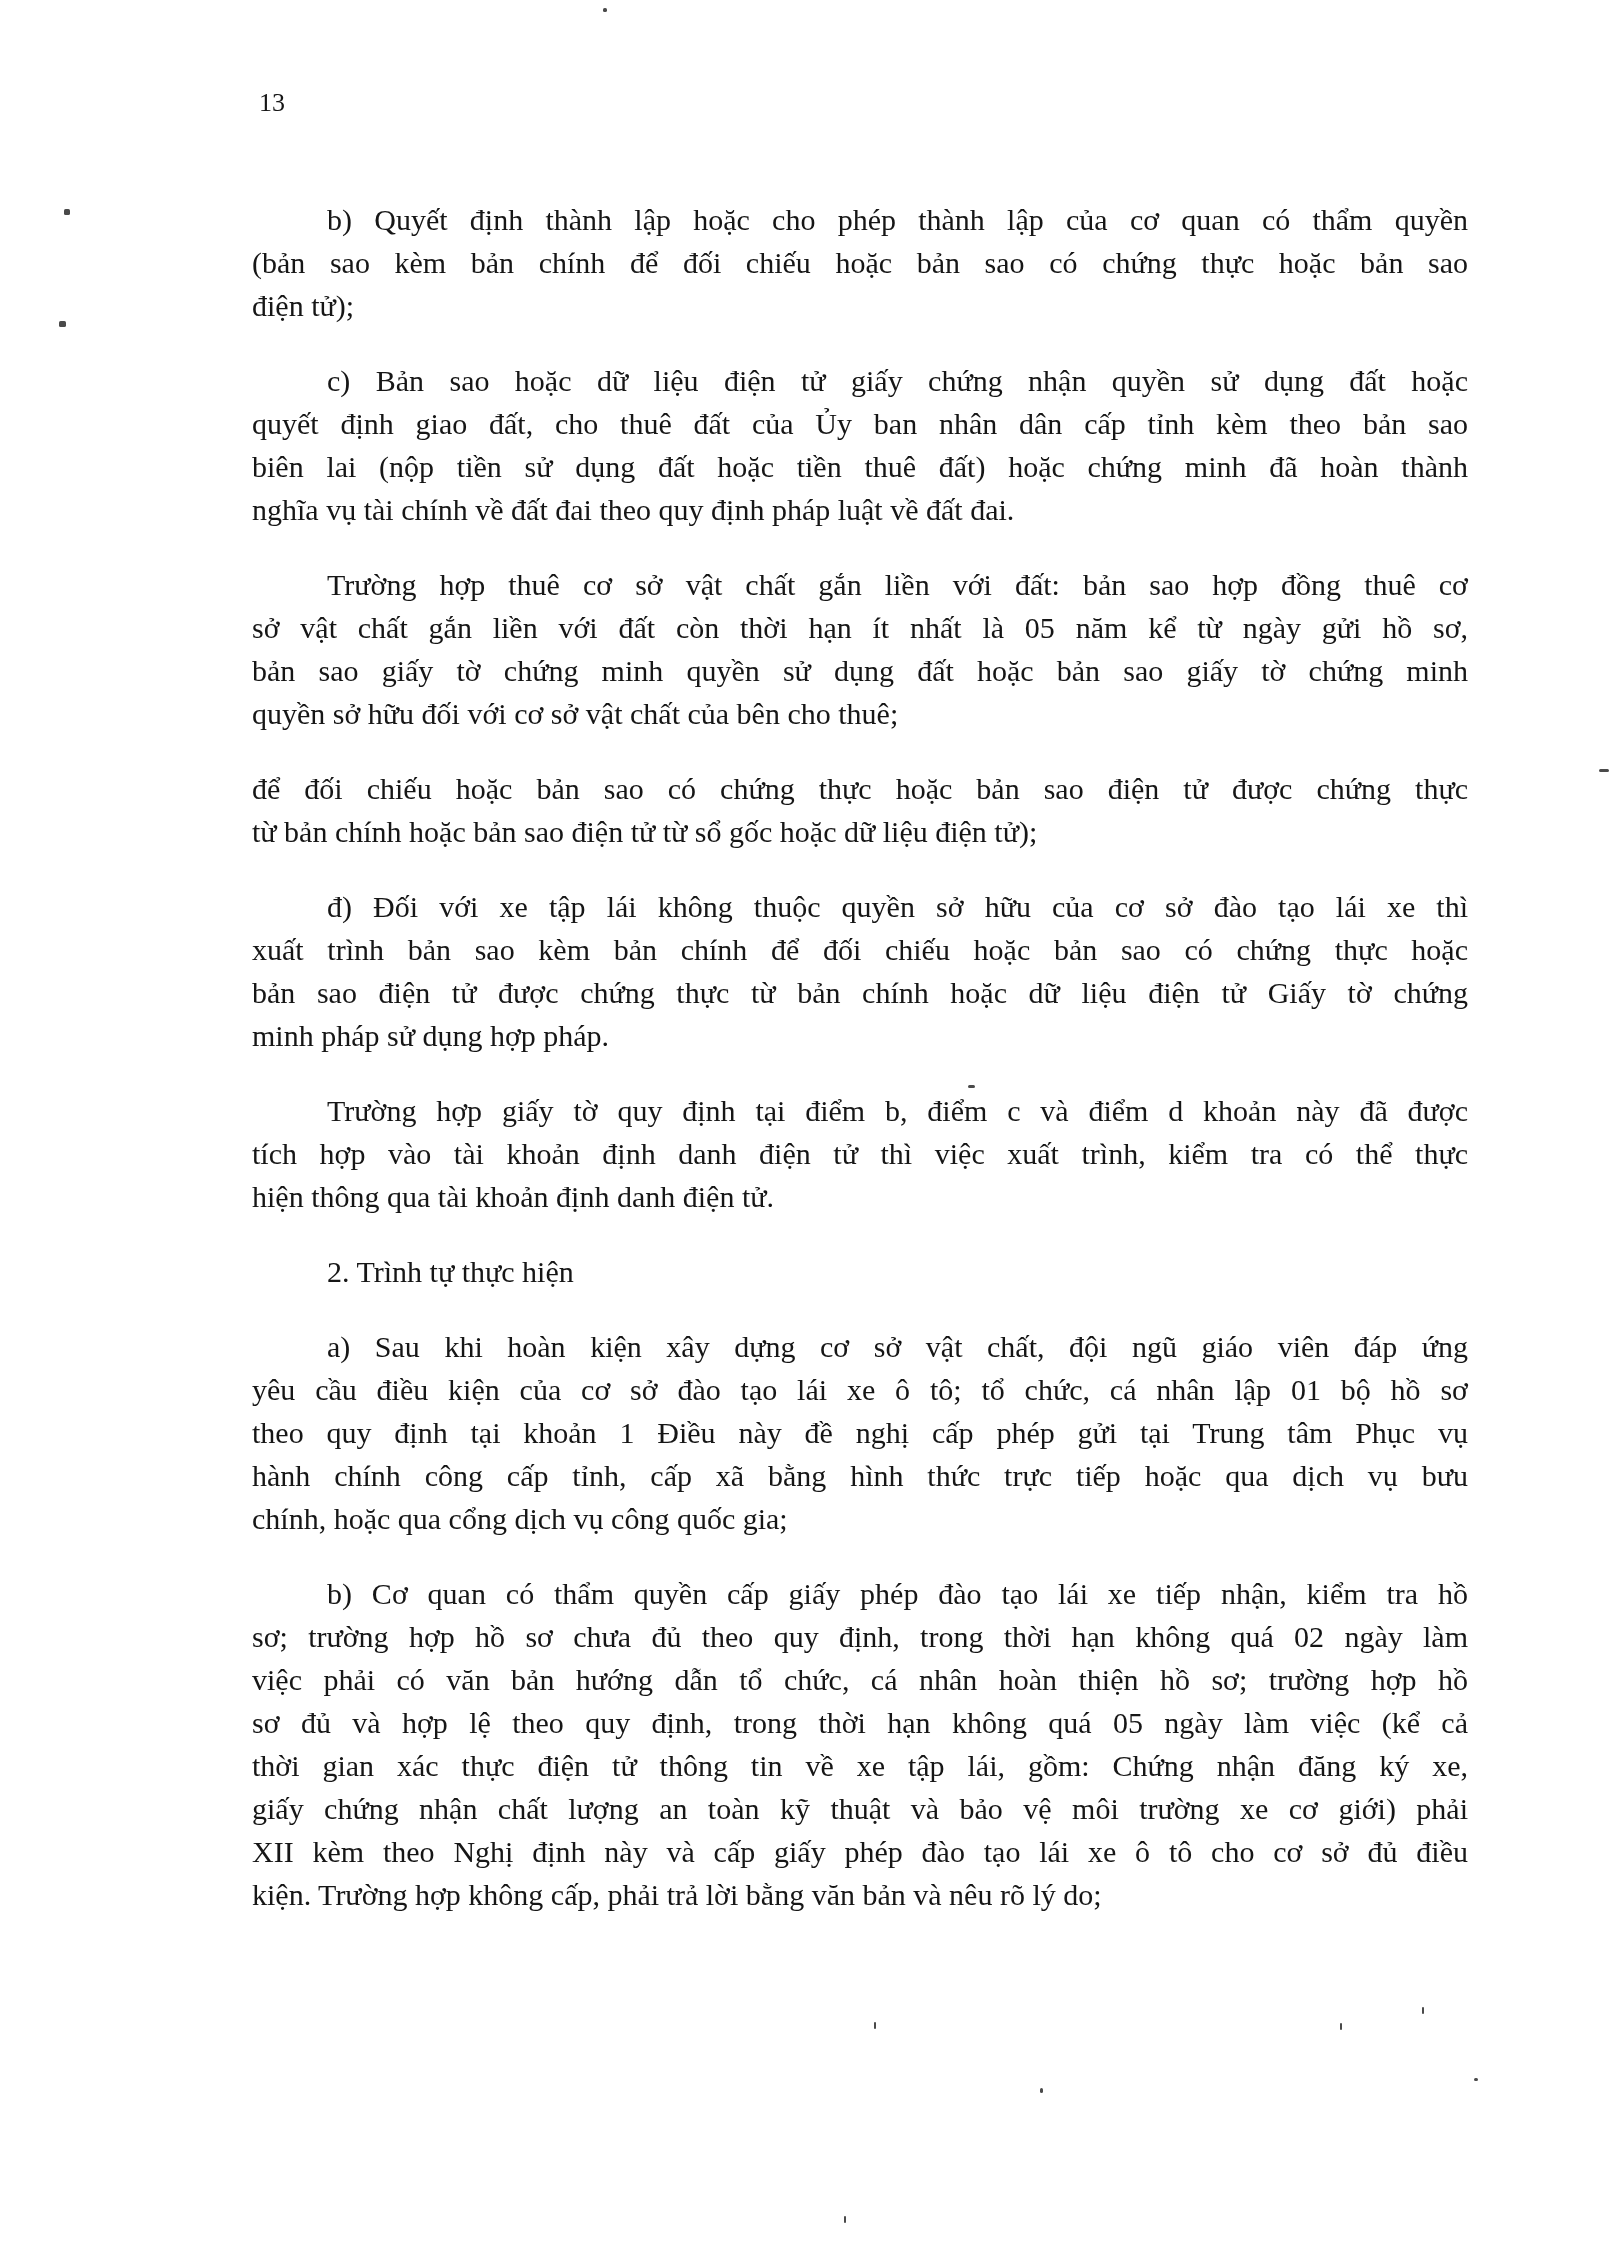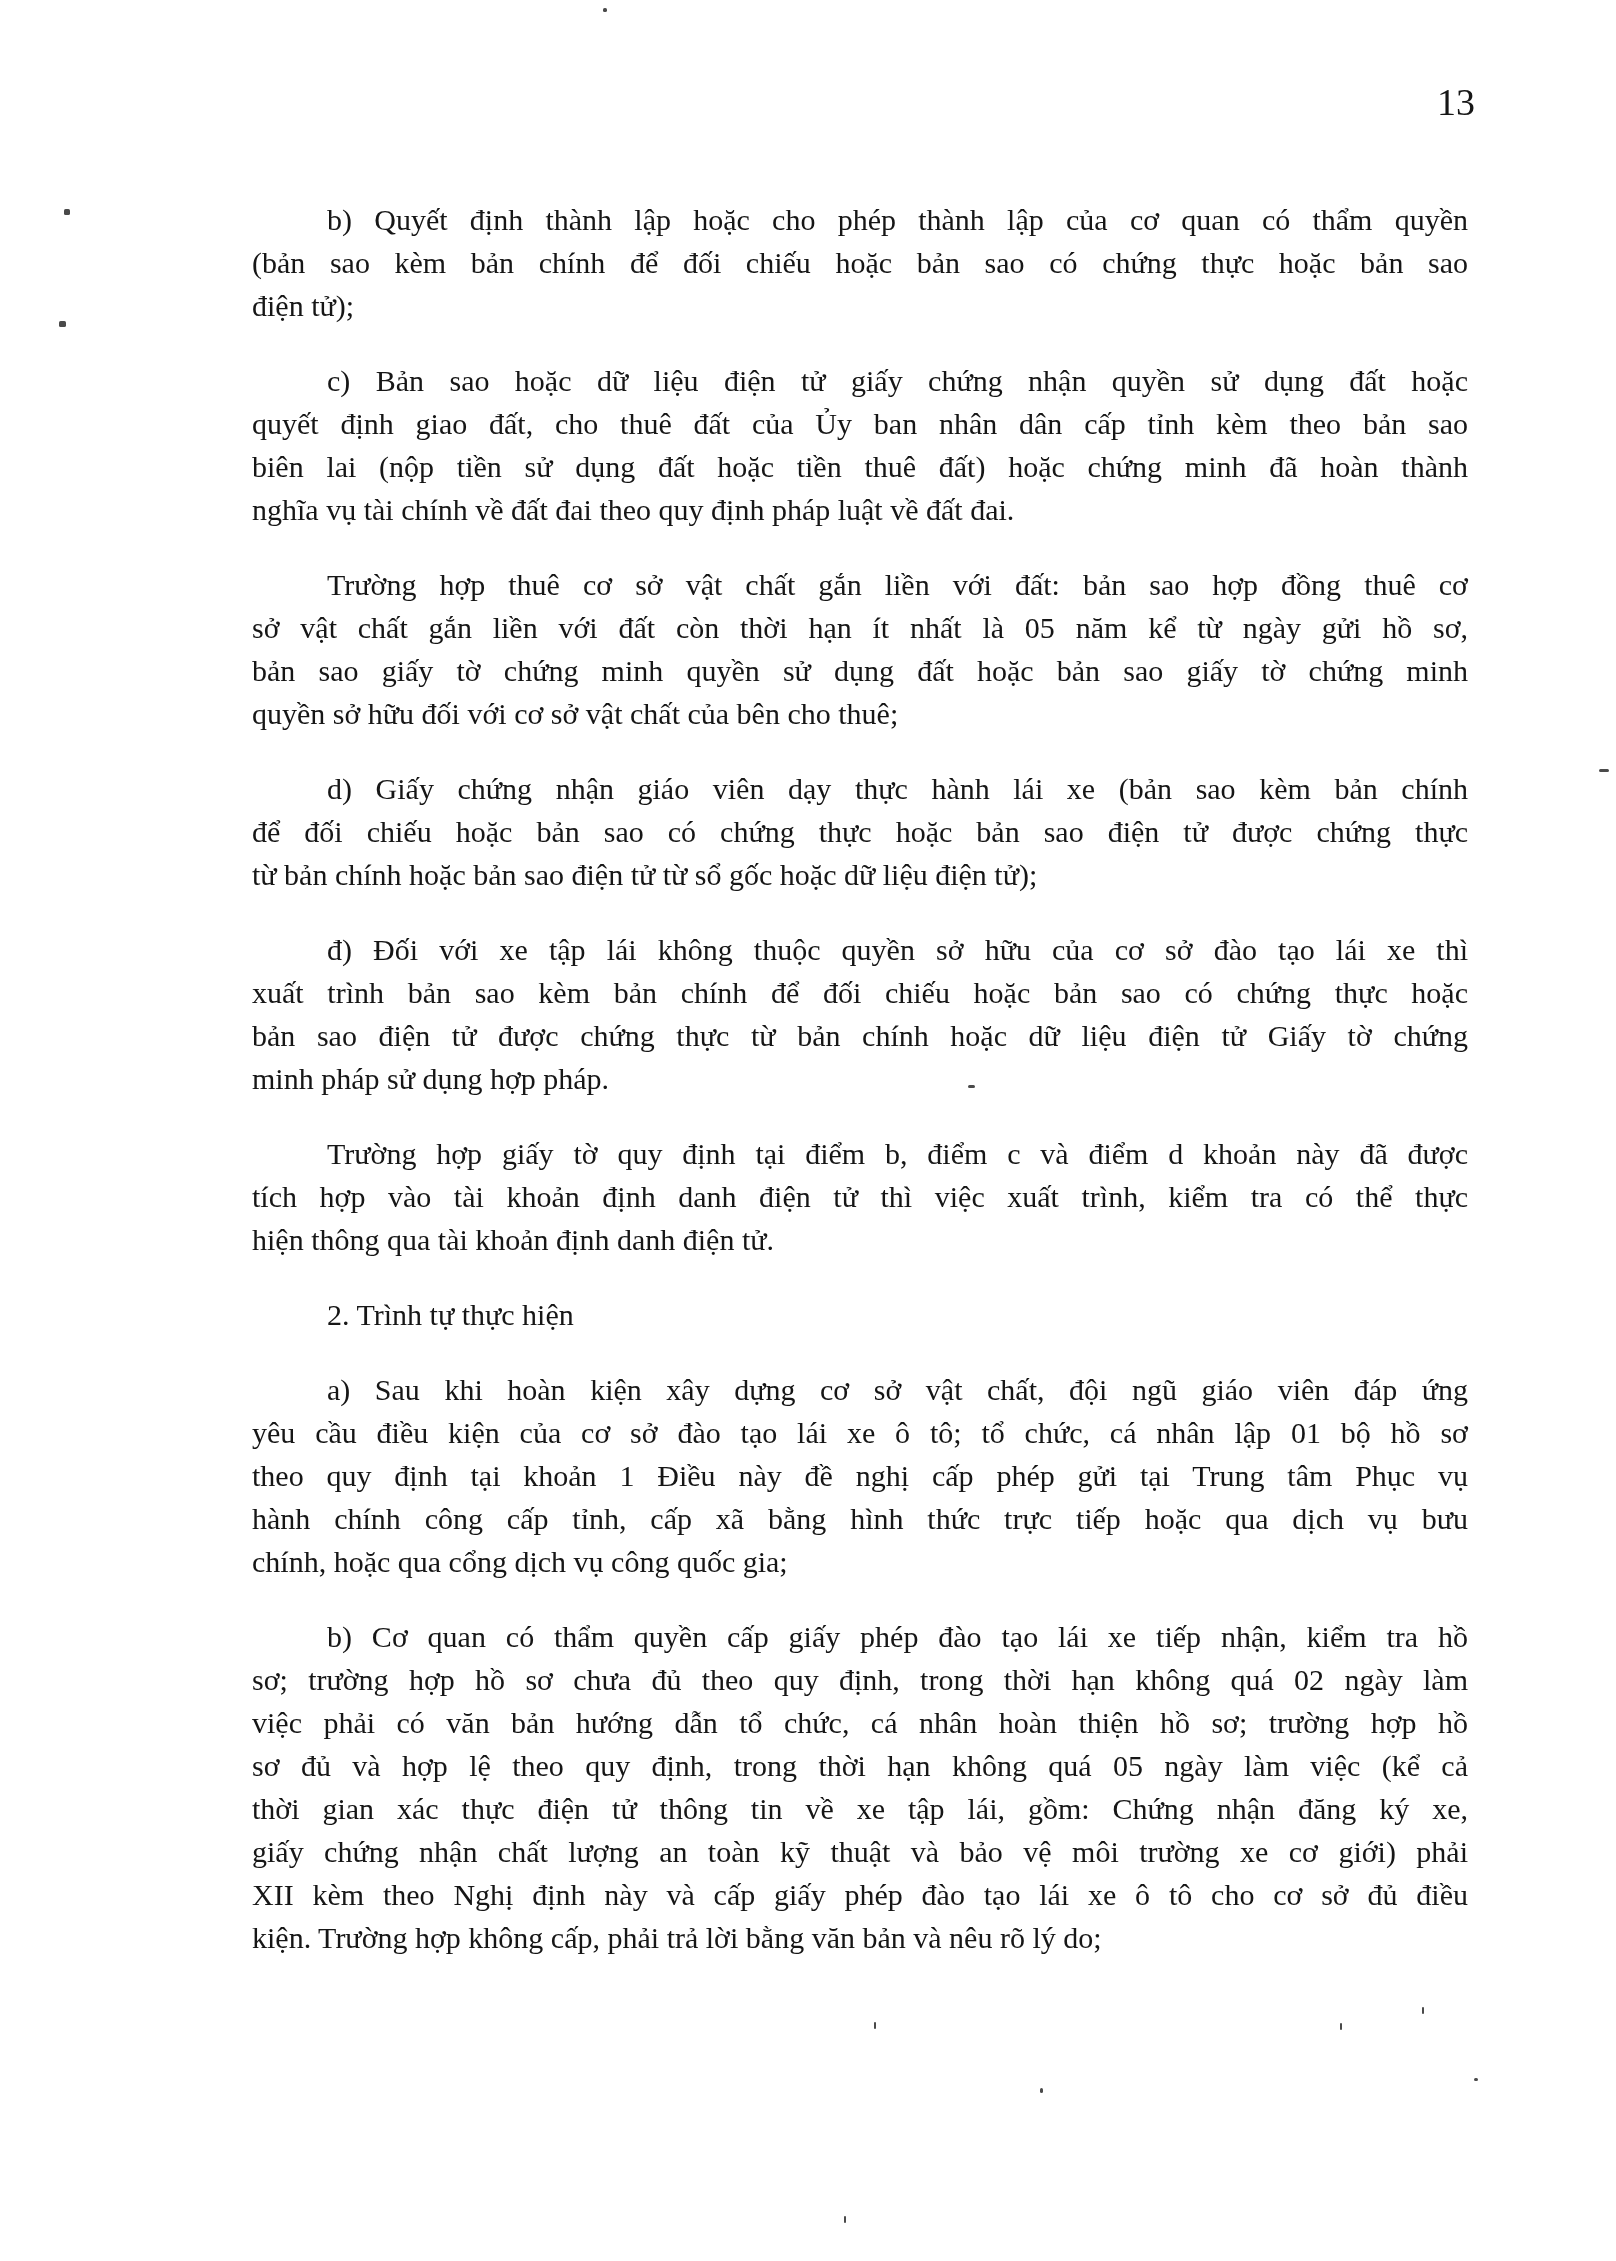--- a/index.html
+++ b/index.html
@@ -10,22 +10,22 @@
     background: #ffffff;
     font-family: "Liberation Serif", "DejaVu Serif", serif;
     color: #161616;
     overflow: hidden;
   }
   .page-number {
     position: absolute;
     top: 81px;
     left: 259px;
     width: 1216px;
-    text-align: right;
-    font-size: 38px;
+    text-align: left;
+    font-size: 26px;
     line-height: 43px;
   }
   .content {
     position: absolute;
     left: 252px;
     top: 198px;
     width: 1216px;
     font-size: 30px;
     line-height: 43px;
   }
@@ -69,21 +69,20 @@
     </div>
 
     <div class="para">
       <span class="line first">Trường hợp thuê cơ sở vật chất gắn liền với đất: bản sao hợp đồng thuê cơ</span>
       <span class="line">sở vật chất gắn liền với đất còn thời hạn ít nhất là 05 năm kể từ ngày gửi hồ sơ,</span>
       <span class="line">bản sao giấy tờ chứng minh quyền sử dụng đất hoặc bản sao giấy tờ chứng minh</span>
       <span class="line last">quyền sở hữu đối với cơ sở vật chất của bên cho thuê;</span>
     </div>
 
     <div class="para">
-      <span class="line first">d) Giấy chứng nhận giáo viên dạy thực hành lái xe (bản sao kèm bản chính</span>
       <span class="line">để đối chiếu hoặc bản sao có chứng thực hoặc bản sao điện tử được chứng thực</span>
       <span class="line last">từ bản chính hoặc bản sao điện tử từ sổ gốc hoặc dữ liệu điện tử);</span>
     </div>
 
     <div class="para">
       <span class="line first">đ) Đối với xe tập lái không thuộc quyền sở hữu của cơ sở đào tạo lái xe thì</span>
       <span class="line">xuất trình bản sao kèm bản chính để đối chiếu hoặc bản sao có chứng thực hoặc</span>
       <span class="line">bản sao điện tử được chứng thực từ bản chính hoặc dữ liệu điện tử Giấy tờ chứng</span>
       <span class="line last">minh pháp sử dụng hợp pháp.</span>
     </div>

